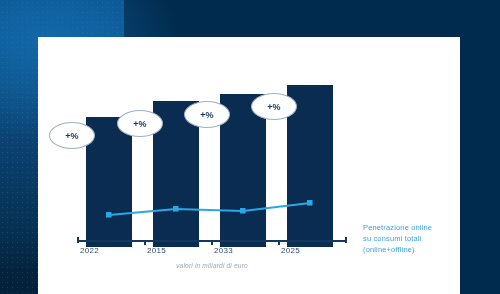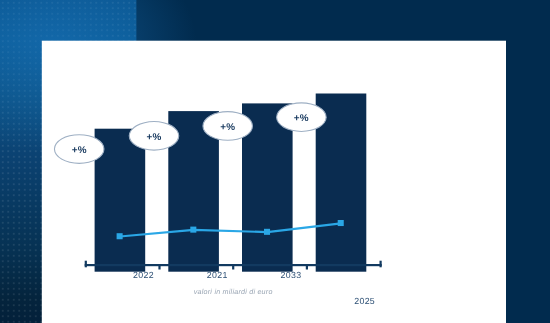--- a/index.html
+++ b/index.html
@@ -108,21 +108,21 @@
     position: absolute;
     top: 204px;
     width: 1.5px;
     height: 4px;
     background: #123a60;
   }
   .x-label {
     position: absolute;
     top: 209px;
     width: 60px;
-    text-align: right;
+    text-align: left;
     font-size: 8px;
     color: #2c4f74;
     letter-spacing: .3px;
   }
   .caption {
     position: absolute;
     top: 225px;
     left: 39px;
     width: 270px;
     text-align: center;
@@ -202,27 +202,32 @@
       </svg>
 
       <div class="axis-line"></div>
       <div class="axis-cap" style="left:39px;"></div>
       <div class="axis-cap" style="left:307px;"></div>
       <div class="tick" style="left:106px;"></div>
       <div class="tick" style="left:173px;"></div>
       <div class="tick" style="left:240px;"></div>
 
       <div class="x-label" style="left:42px;">2022</div>
-      <div class="x-label" style="left:109px;">2021</div>
+      <div class="x-label" style="left:109px;">2015</div>
       <div class="x-label" style="left:176px;">2033</div>
-      <div class="x-label" style="left:243px;margin-top:23px;">2025</div>
+      <div class="x-label" style="left:243px;">2025</div>
 
       <div class="caption">valori in miliardi di euro</div>
 
       <div class="bubble" style="left:11px;  top:85px;">+%</div>
       <div class="bubble" style="left:79px;  top:73px;">+%</div>
       <div class="bubble" style="left:146px; top:64px;">+%</div>
       <div class="bubble" style="left:213px; top:56px;">+%</div>
 
+      <div class="legend">
+        <span class="legend-line">Penetrazione online</span>
+        <span class="legend-line">su consumi totali</span>
+        <span class="legend-line">(online+offline)</span>
+      </div>
 
     </div>
   </div>
 </div>
 
 </body></html>

